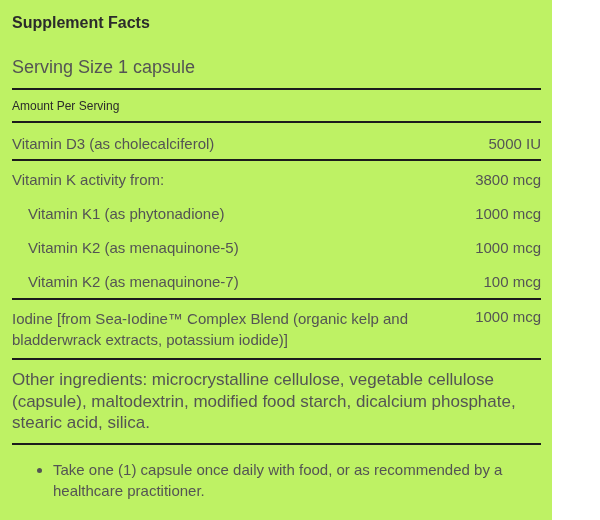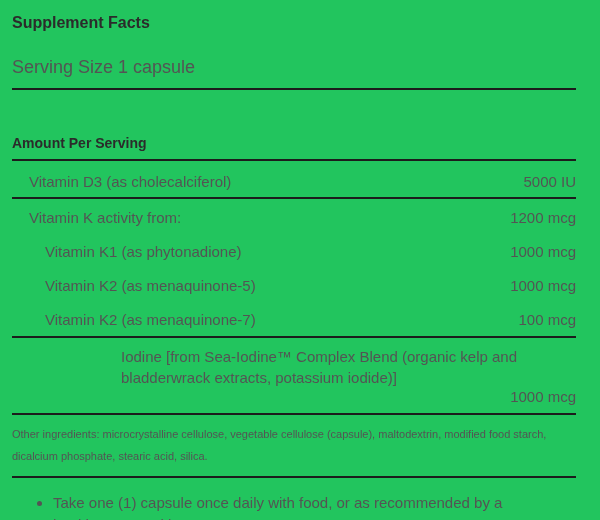--- a/index.html
+++ b/index.html
@@ -2,77 +2,75 @@
 <html><head>
 <meta charset="utf-8">
 <style>
   html, body {
     margin: 0;
     padding: 0;
     background: #ffffff;
   }
   .label {
     position: relative;
-    width: 600px;
+    width: 552px;
     height: 520px;
     box-sizing: border-box;
-    background: #22c55e;
+    background: #bef264;
     font-family: "Liberation Sans", "DejaVu Sans", sans-serif;
     color: #4f4f4f;
-    padding: 14px 24px 0 12px;
+    padding: 14px 11px 0 12px;
     overflow: hidden;
   }
   .title {
     font-size: 16px;
     font-weight: bold;
     color: #2b2b2b;
     margin-bottom: 25px;
   }
   .serving {
     font-size: 18px;
     color: #545454;
     margin-bottom: 10px;
   }
   .rule {
     height: 2px;
     background: #1c1c1c;
     border: none;
     margin: 0;
   }
   .amount-header {
-    font-size: 14px;
-    font-weight: bold;
+    font-size: 12px;
+    font-weight: normal;
     color: #2b2b2b;
     padding: 9px 0 8px 0;
-    margin-top: 36px;
   }
   .nrow {
     display: flex;
     justify-content: space-between;
     align-items: flex-start;
     font-size: 15px;
     color: #545454;
     padding: 12px 0 7px 0;
   }
-  .nrow .nname { text-align: left; margin-left: 17px; }
+  .nrow .nname { text-align: left; }
   .nrow .namount { text-align: right; white-space: nowrap; }
   .nrow.sub { padding: 14px 0 3px 16px; gap: 20px; }
   .nrow.group-head { padding: 10px 0 3px 0; justify-content: space-between; }
   .nrow.group-last { padding-bottom: 8px; }
   .nrow.multiline {
-    align-items: flex-end;
+    align-items: flex-start;
     padding: 8px 0 8px 0;
-    flex-direction: column;
   }
   .nrow.multiline .nname {
     width: 455px;
     line-height: 21px;
   }
   .other-ingredients {
-    font-size: 11px;
+    font-size: 17px;
     color: #545454;
     line-height: 21.5px;
     padding: 9px 0 9px 0;
   }
   .dosage-header {
     font-size: 16px;
     font-weight: bold;
     color: #2b2b2b;
     padding: 16px 0 0 0;
   }
@@ -102,21 +100,21 @@
 
   <div class="nrow">
     <span class="nname">Vitamin D3 (as cholecalciferol)</span>
     <span class="namount">5000 IU</span>
   </div>
 
   <div class="rule"></div>
 
   <div class="nrow group-head">
     <span class="nname">Vitamin K activity from:</span>
-    <span class="namount">1200 mcg</span>
+    <span class="namount">3800 mcg</span>
   </div>
 
   <div class="nrow sub">
     <span class="nname">Vitamin K1 (as phytonadione)</span>
     <span class="namount">1000 mcg</span>
   </div>
 
   <div class="nrow sub">
     <span class="nname">Vitamin K2 (as menaquinone-5)</span>
     <span class="namount">1000 mcg</span>

